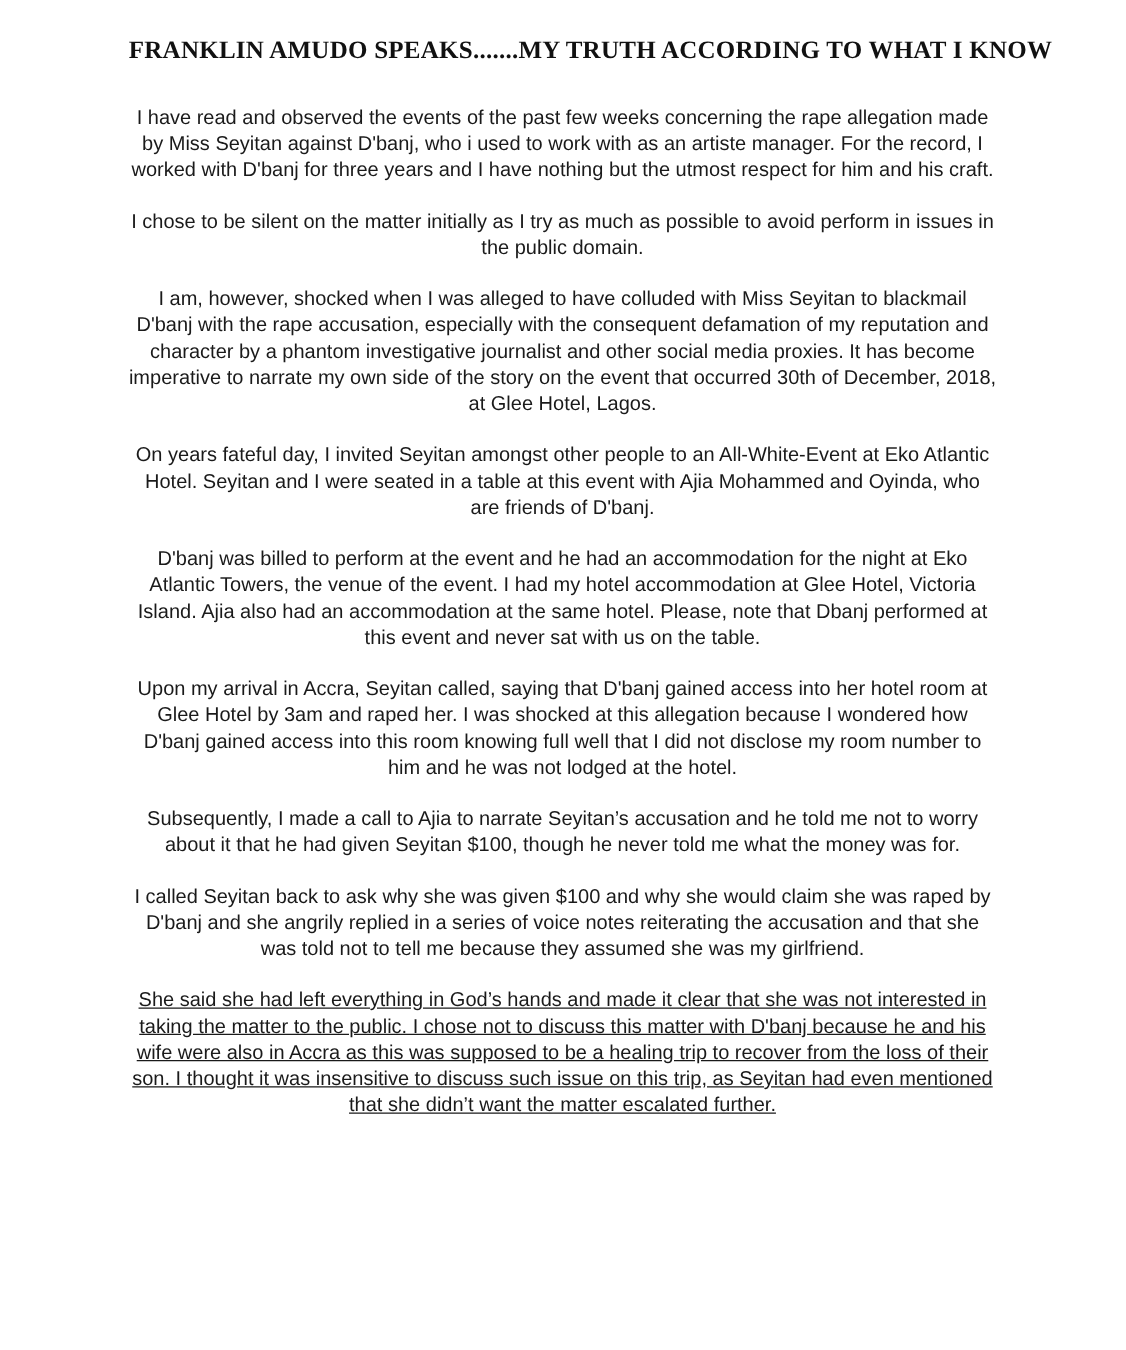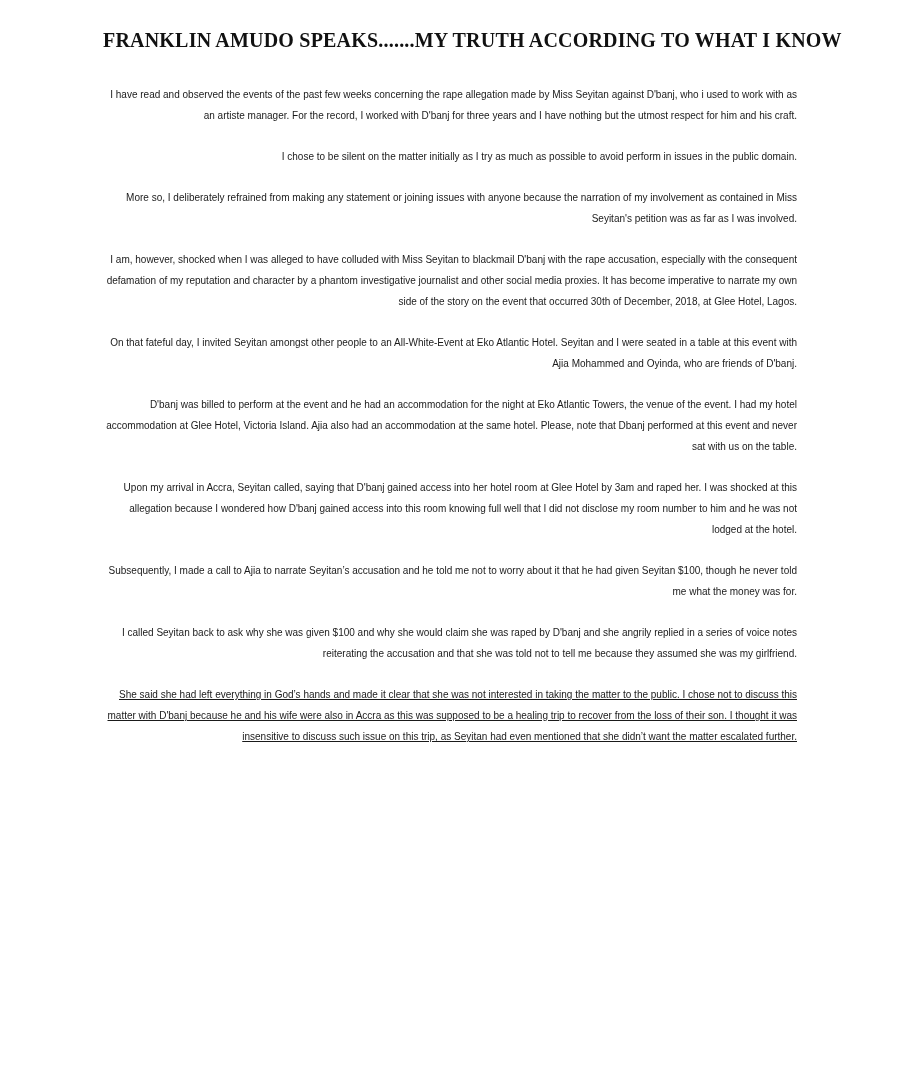--- a/index.html
+++ b/index.html
@@ -27,43 +27,42 @@
     font-size: 20px;
     line-height: 1.2;
     color: #111111;
     text-underline-offset: 3px;
     letter-spacing: 0.2px;
     margin: 0 0 32px 0;
     white-space: nowrap;
   }
   .doc-body p {
     font-family: "Liberation Sans", sans-serif;
-    font-size: 10px;
+    font-size: 16px;
     line-height: 21px;
     color: #1a1a1a;
     margin: 0 0 20px 0;
-    text-align: right;
+    text-align: center;
   }
   .doc-body p:last-child {
     margin-bottom: 0;
     text-decoration: underline;
   }
 </style>
 </head>
 <body>
 
 <div class="page">
   <div class="content">
     <h1 class="doc-title">FRANKLIN AMUDO SPEAKS.......MY TRUTH ACCORDING TO WHAT I KNOW</h1>
     <div class="doc-body">
       <p>I have read and observed the events of the past few weeks concerning the rape allegation made by Miss Seyitan against D'banj, who i used to work with as an artiste manager. For the record, I worked with D'banj for three years and I have nothing but the utmost respect for him and his craft.</p>
       <p>I chose to be silent on the matter initially as I try as much as possible to avoid perform in issues in the public domain.</p>
-      <p>More so, I deliberately refrained from making any statement or joining issues with anyone because the narration of my involvement as contained in Miss Seyitan's petition was as far as I was involved.</p>
       <p>I am, however, shocked when I was alleged to have colluded with Miss Seyitan to blackmail D'banj with the rape accusation, especially with the consequent defamation of my reputation and character by a phantom investigative journalist and other social media proxies. It has become imperative to narrate my own side of the story on the event that occurred 30th of December, 2018, at Glee Hotel, Lagos.</p>
-      <p>On that fateful day, I invited Seyitan amongst other people to an All-White-Event at Eko Atlantic Hotel. Seyitan and I were seated in a table at this event with Ajia Mohammed and Oyinda, who are friends of D'banj.</p>
+      <p>On years fateful day, I invited Seyitan amongst other people to an All-White-Event at Eko Atlantic Hotel. Seyitan and I were seated in a table at this event with Ajia Mohammed and Oyinda, who are friends of D'banj.</p>
       <p>D'banj was billed to perform at the event and he had an accommodation for the night at Eko Atlantic Towers, the venue of the event. I had my hotel accommodation at Glee Hotel, Victoria Island. Ajia also had an accommodation at the same hotel. Please, note that Dbanj performed at this event and never sat with us on the table.</p>
       <p>Upon my arrival in Accra, Seyitan called, saying that D'banj gained access into her hotel room at Glee Hotel by 3am and raped her. I was shocked at this allegation because I wondered how D'banj gained access into this room knowing full well that I did not disclose my room number to him and he was not lodged at the hotel.</p>
       <p>Subsequently, I made a call to Ajia to narrate Seyitan’s accusation and he told me not to worry about it that he had given Seyitan $100, though he never told me what the money was for.</p>
       <p>I called Seyitan back to ask why she was given $100 and why she would claim she was raped by D'banj and she angrily replied in a series of voice notes reiterating the accusation and that she was told not to tell me because they assumed she was my girlfriend.</p>
       <p>She said she had left everything in God’s hands and made it clear that she was not interested in taking the matter to the public. I chose not to discuss this matter with D'banj because he and his wife were also in Accra as this was supposed to be a healing trip to recover from the loss of their son. I thought it was insensitive to discuss such issue on this trip, as Seyitan had even mentioned that she didn’t want the matter escalated further.</p>
     </div>
   </div>
 </div>
 
 </body></html>

